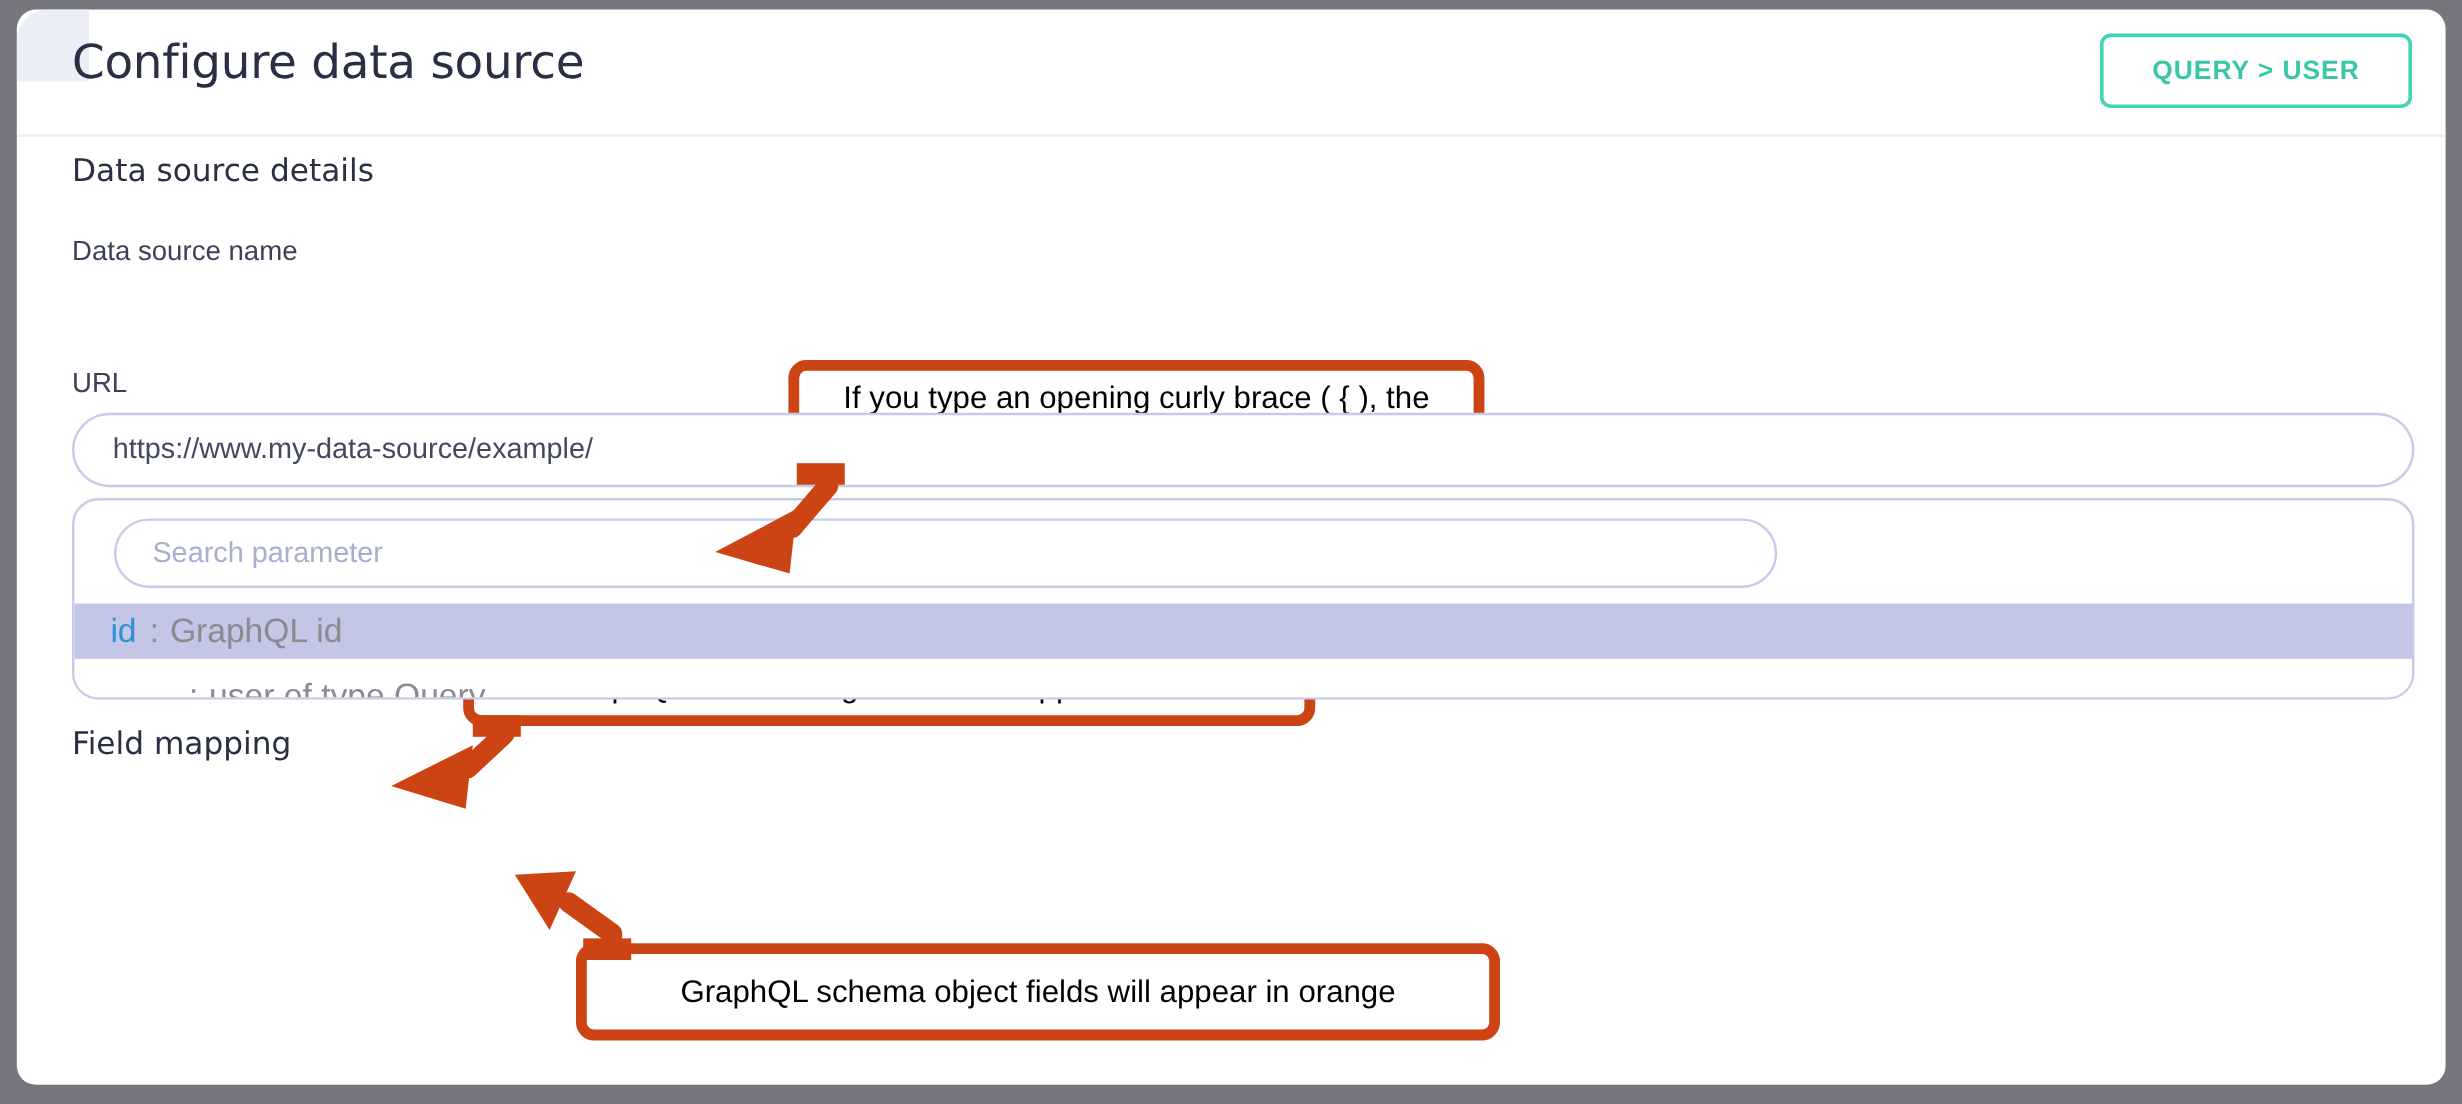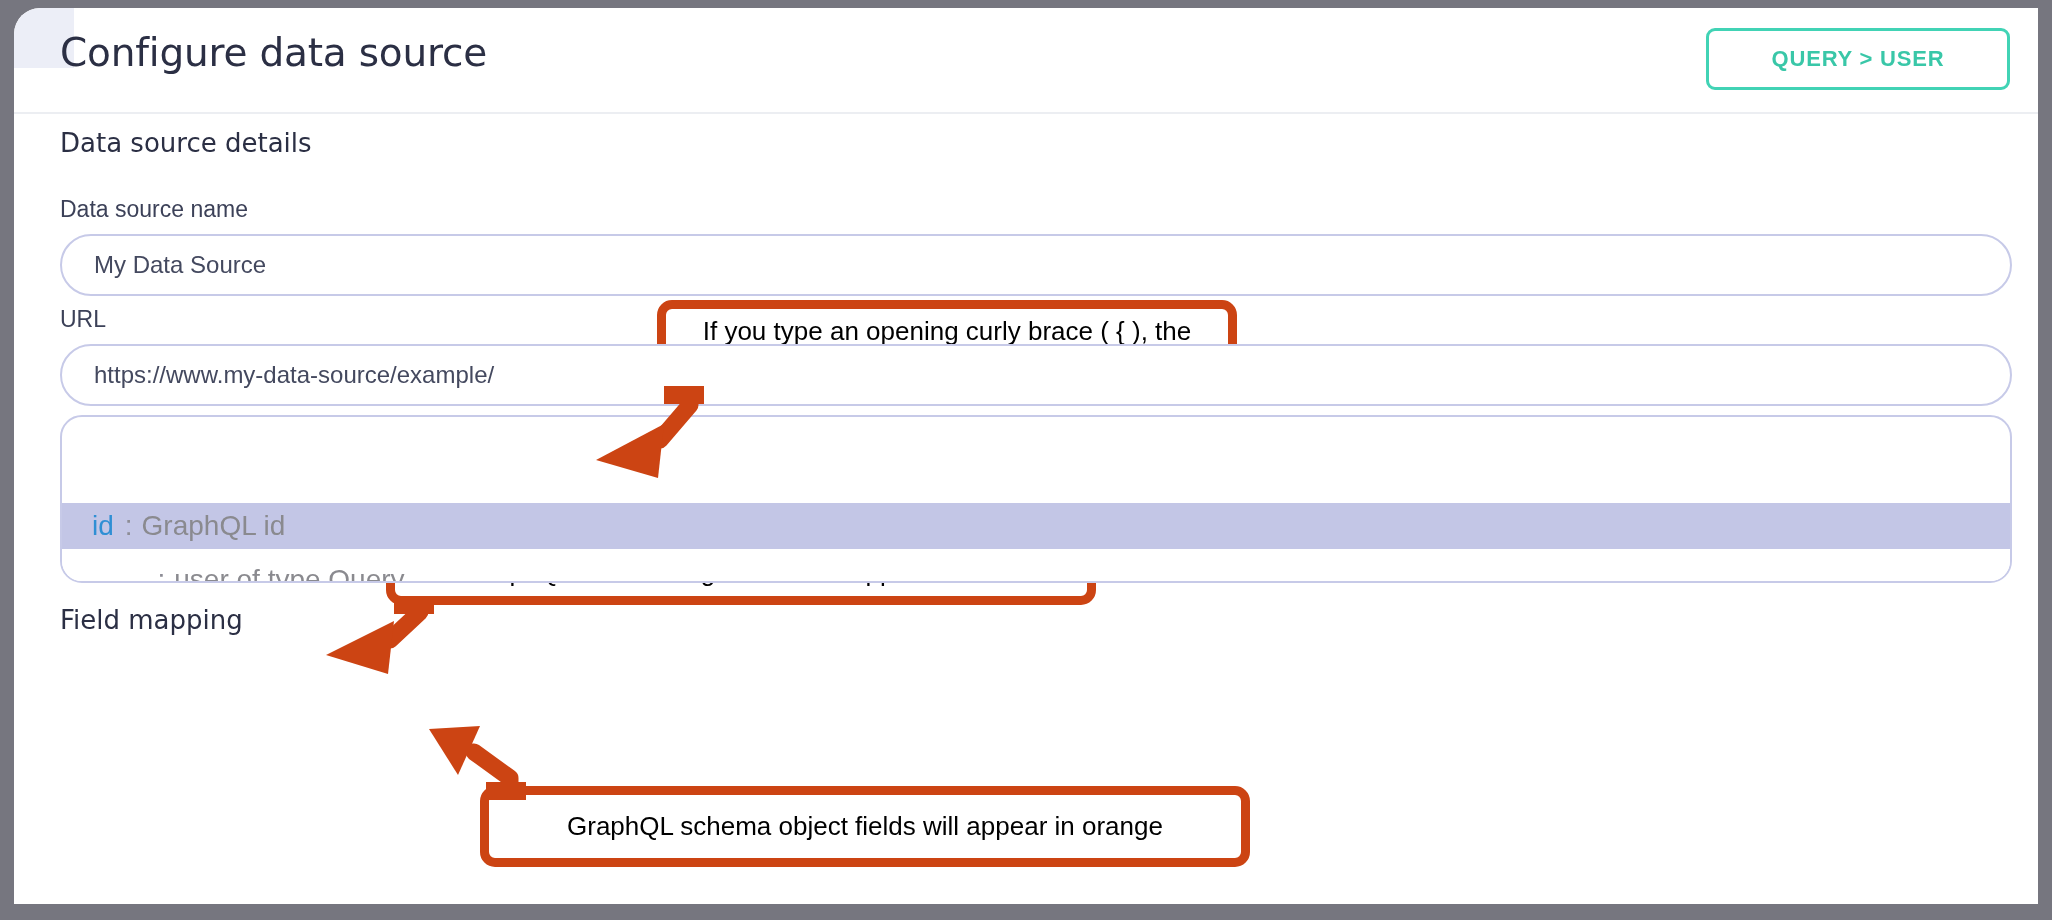--- a/index.html
+++ b/index.html
@@ -27,20 +27,21 @@
   #card {
     position: absolute;
     left: 14px;
     top: 8px;
     width: 2024px;
     height: 896px;
     background: #ffffff;
     border-top-left-radius: 26px;
     box-sizing: border-box;
     overflow: hidden;
+    border-radius: 16px;
   }
 
   
   #corner-tint {
     position: absolute;
     left: 0; top: 0;
     width: 60px; height: 60px;
     background: #eceef7;
     border-top-left-radius: 26px;
     z-index: 0;
@@ -63,21 +64,21 @@
     font-size: 39px;
     font-weight: 500;
     letter-spacing: -0.2px;
     color: #2b2f44;
     white-space: nowrap;
   }
   #query-user-button {
     position: absolute;
     right: 28px;
     top: 20px;
-    width: 304px;
+    width: 260px;
     height: 62px;
     border: 3px solid #41d3b5;
     border-radius: 9px;
     background: #ffffff;
     color: #39c7a8;
     font-size: 22px;
     font-weight: bold;
     letter-spacing: 0.8px;
     display: flex;
     align-items: center;
@@ -276,28 +277,28 @@
       <div id="page-title">Configure data source</div>
       <div id="query-user-button">QUERY &gt; USER</div>
     </div>
 
     <div id="body-area">
 
       <div id="data-source-details-title" class="section-title">Data source details</div>
 
       <div id="label-data-source-name" class="field-label">Data source name</div>
 
-      <div id="input-data-source-name" class="text-input">My Data Source</div>
 
       <div id="label-url" class="field-label">URL</div>
 
       <div id="input-url" class="text-input">https://www.my-data-source/example/</div>
 
       <div id="parameter-panel">
 
+        <div id="search-parameter-input">Search parameter</div>
 
         <div id="param-row-id" class="param-row">
           <span class="param-key-arg">id</span>
           <span class="param-colon">:</span>
           <span class="param-desc">GraphQL id</span>
         </div>
 
         <div id="param-row-user" class="param-row">
           <span class="param-key-field">user</span>
           <span class="param-colon">:</span>

